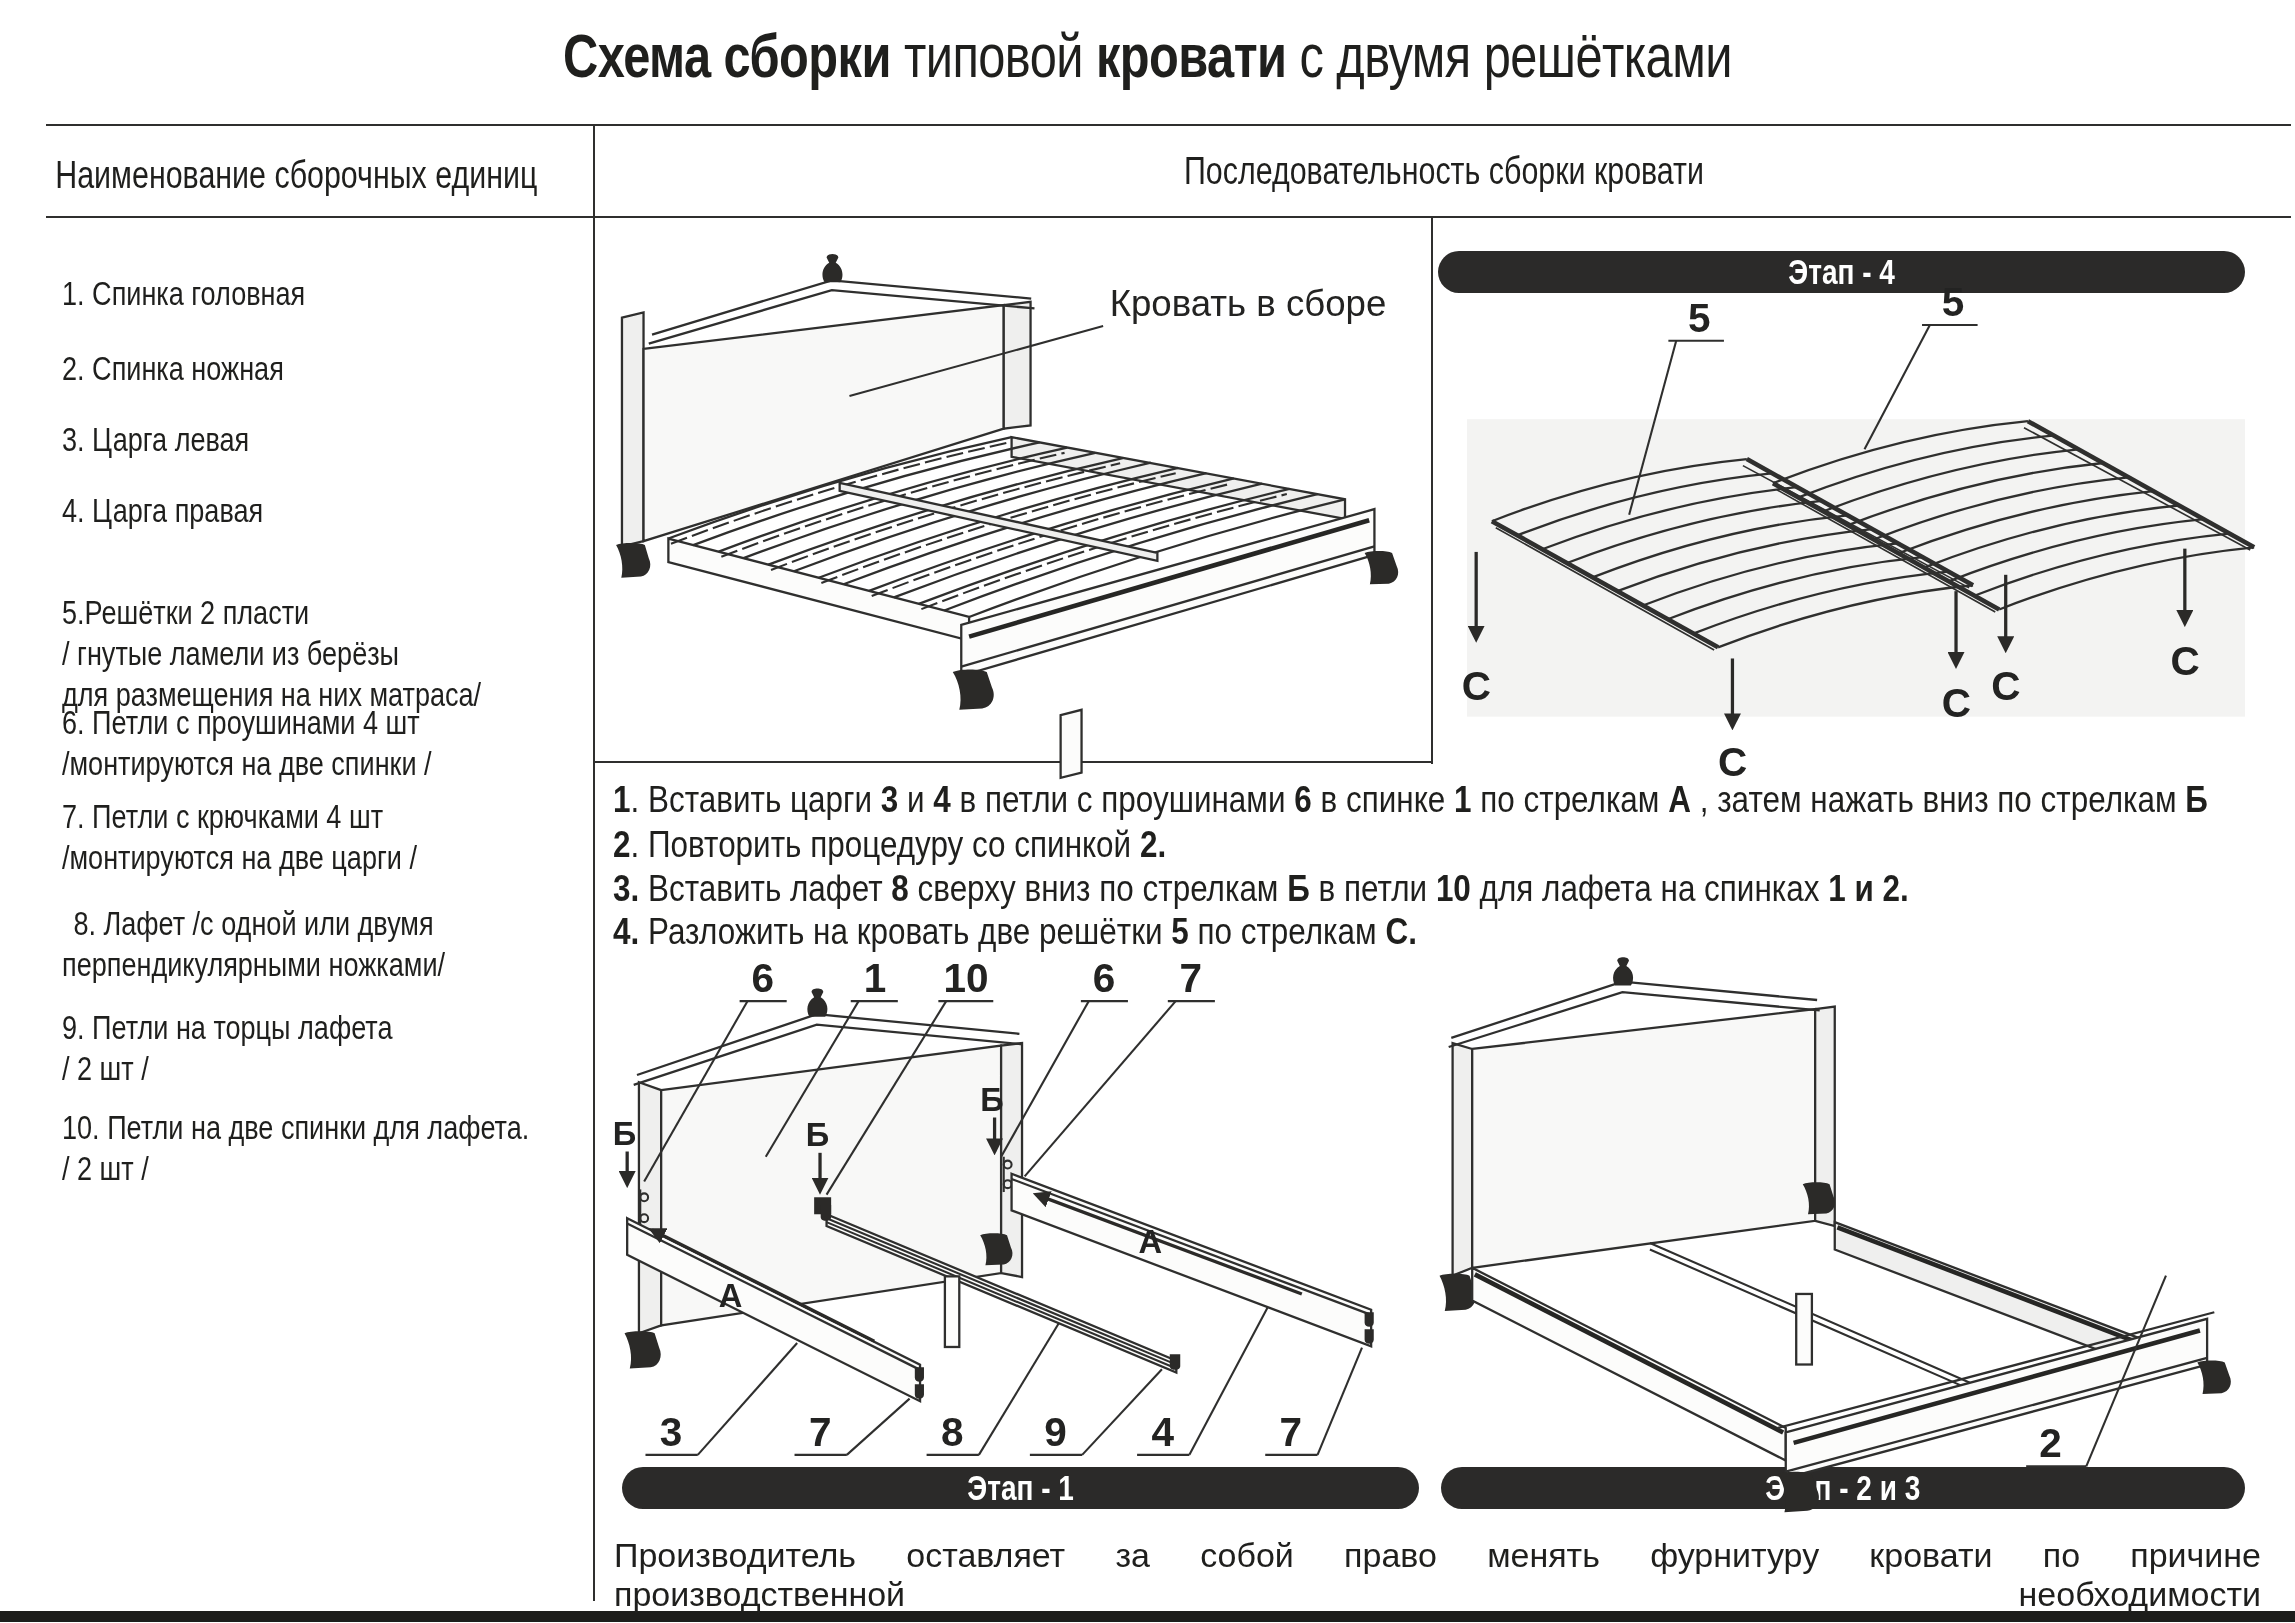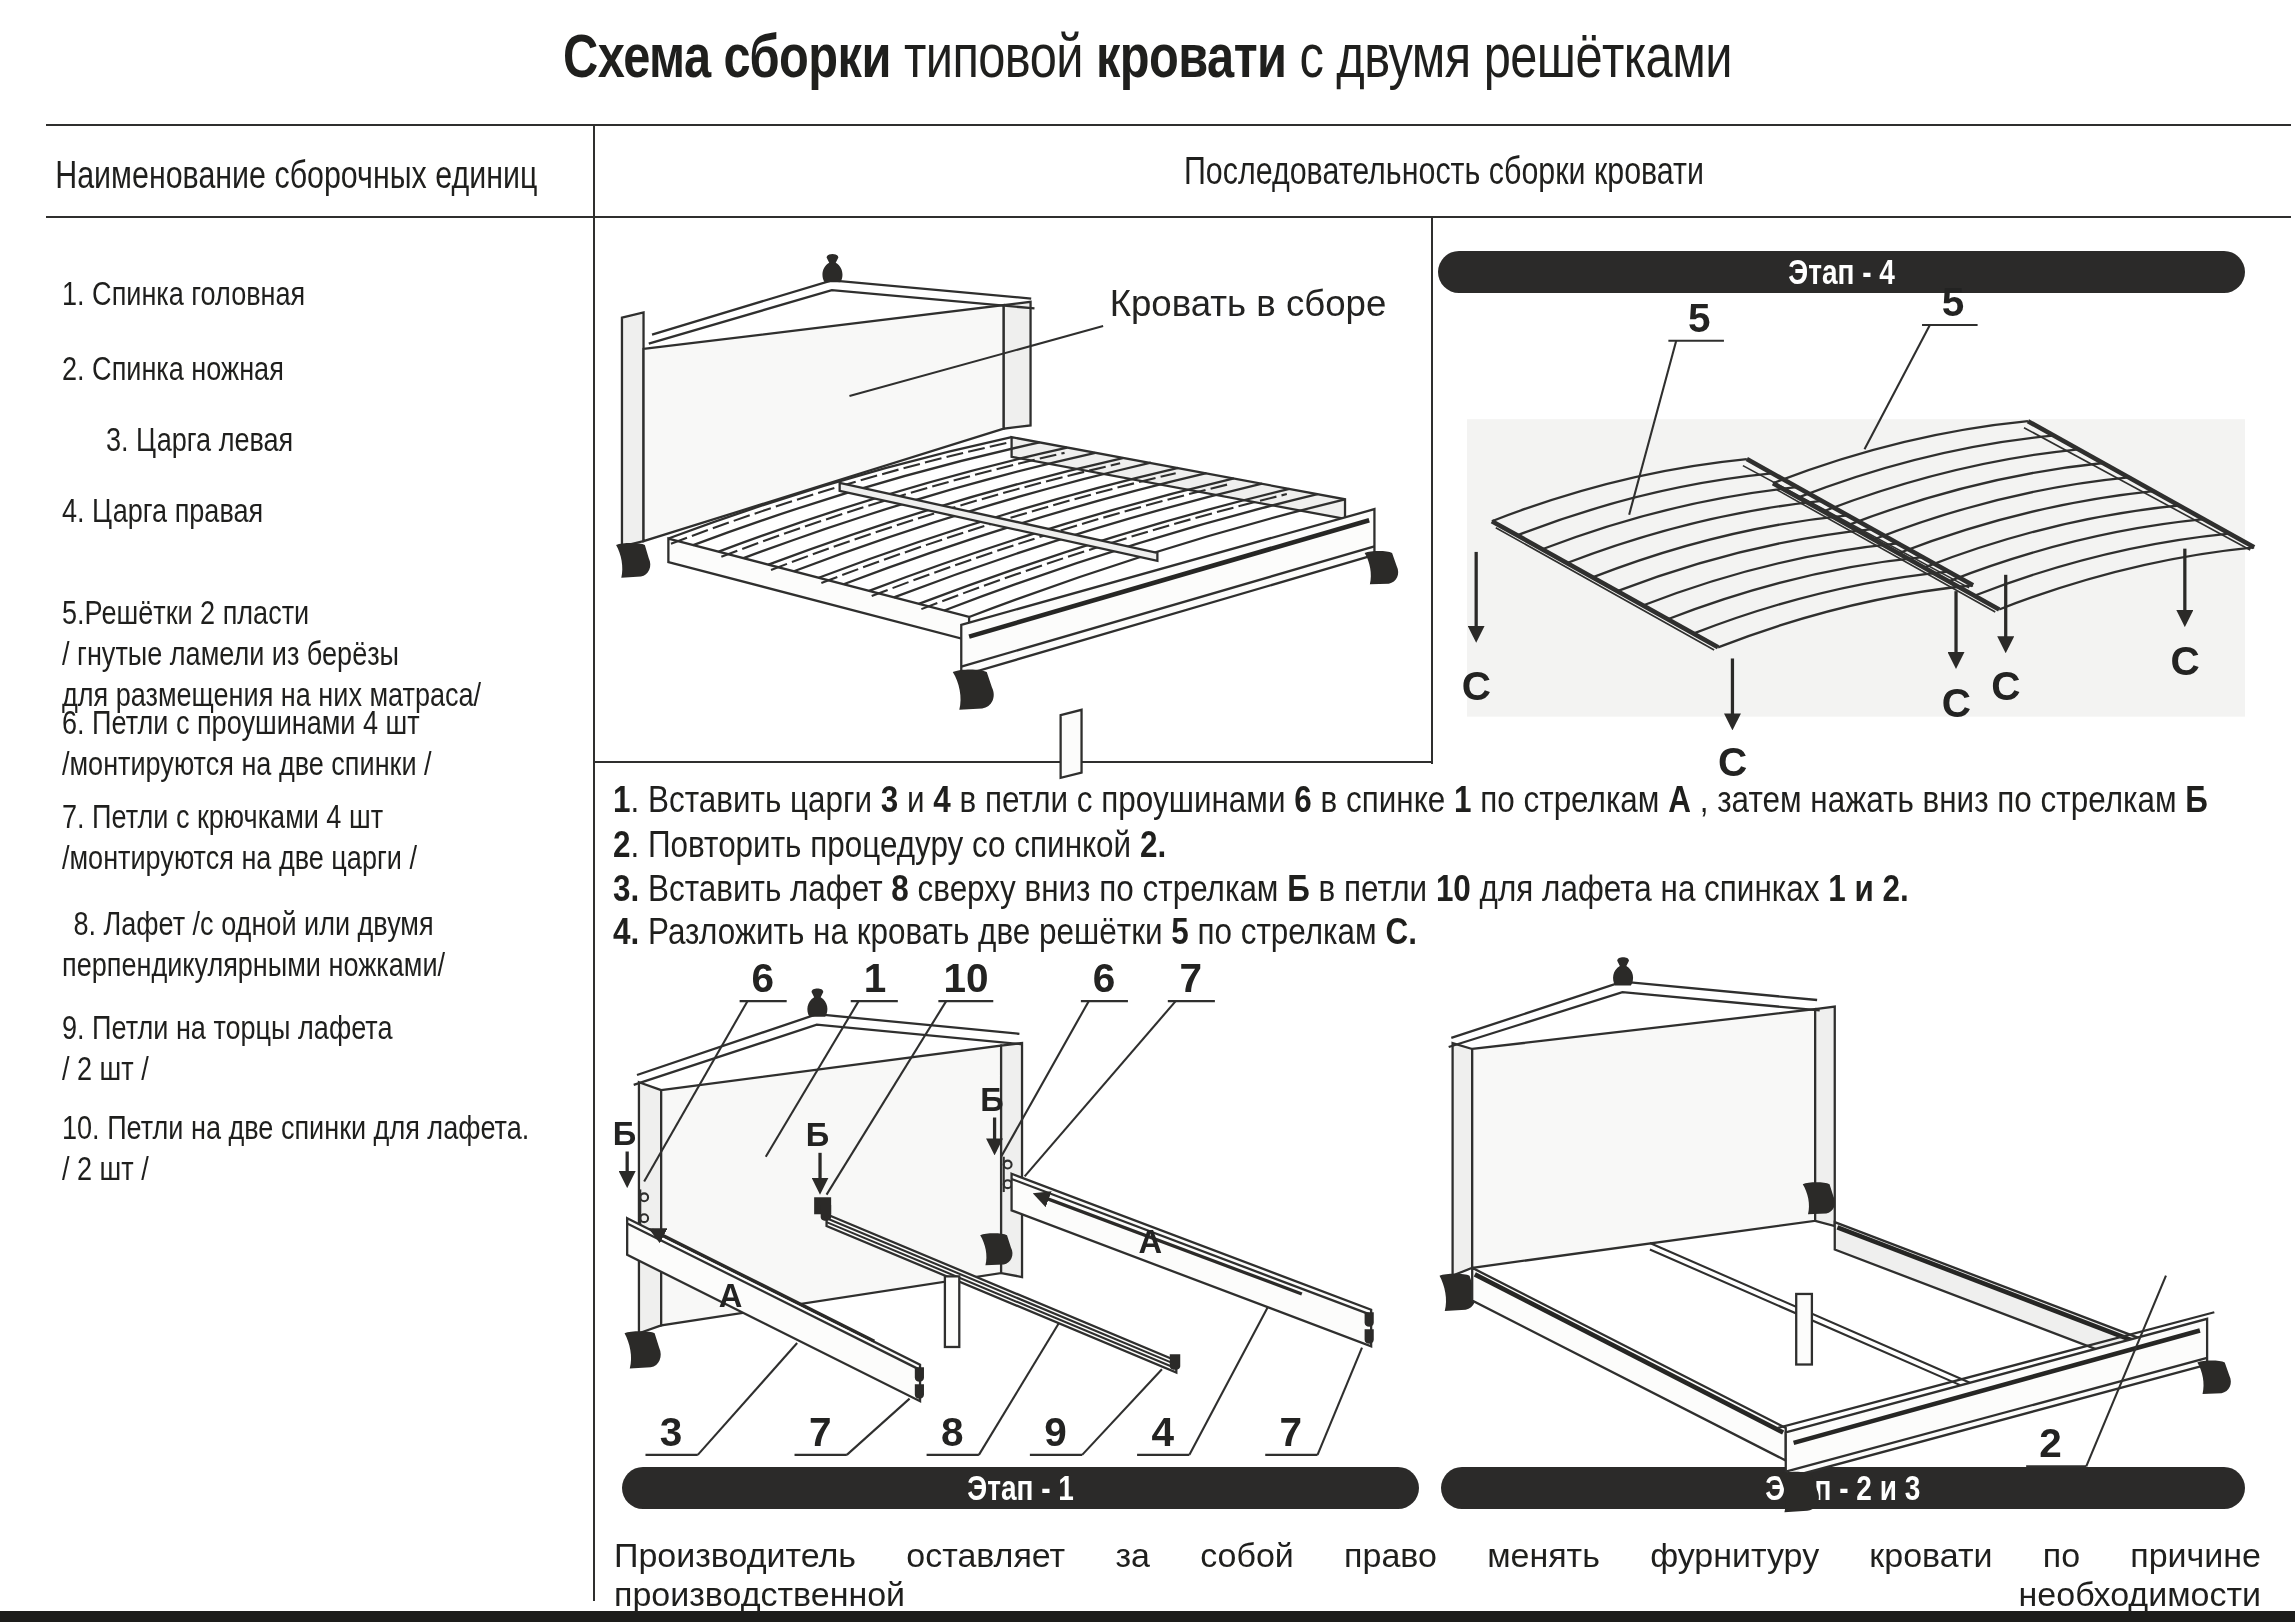--- a/index.html
+++ b/index.html
@@ -51,21 +51,21 @@
 
   <div class="abs hdr" style="left:0;top:126px;width:593px;height:98px;">
     <span class="cond">Наименование  сборочных единиц</span>
   </div>
   <div class="abs hdr" style="left:593px;top:126px;width:1702px;height:90px;">
     <span class="cond">Последовательность сборки кровати</span>
   </div>
 
   <div class="part-item" style="top:273px;"><span class="condL"><span class="part-line">1.   Спинка головная</span></span></div>
   <div class="part-item" style="top:348px;"><span class="condL"><span class="part-line">2. Спинка ножная</span></span></div>
-  <div class="part-item" style="top:419px;margin-left:44px;"><span class="condL"><span class="part-line">3. Царга левая</span></span></div>
+  <div class="part-item" style="top:419px;"><span class="condL"><span class="part-line">3. Царга левая</span></span></div>
   <div class="part-item" style="top:490px;"><span class="condL"><span class="part-line">4. Царга правая</span></span></div>
   <div class="part-item" style="top:552px;margin-top:40px;"><span class="condL"><span class="part-line">5.Решётки  2 пласти</span><span class="part-line">/ гнутые ламели из берёзы</span><span class="part-line">для размещения на них матраса/</span></span></div>
   <div class="part-item" style="top:702px;"><span class="condL"><span class="part-line">6. Петли с проушинами 4 шт</span><span class="part-line">/монтируются на две спинки /</span></span></div>
   <div class="part-item" style="top:796px;"><span class="condL"><span class="part-line">7. Петли с крючками 4 шт</span><span class="part-line">/монтируются на две царги /</span></span></div>
   <div class="part-item" style="top:903px;text-align:center;"><span class="condL"><span class="part-line">8. Лафет /с одной или двумя</span><span class="part-line">перпендикулярными ножками/</span></span></div>
   <div class="part-item" style="top:1007px;"><span class="condL"><span class="part-line">9. Петли на торцы лафета</span><span class="part-line">/ 2 шт /</span></span></div>
   <div class="part-item" style="top:1107px;"><span class="condL"><span class="part-line">10. Петли на две спинки для лафета.</span><span class="part-line">/ 2 шт /</span></span></div>
 
   <div class="bar" style="left:1438px;top:207px;width:807px;margin-top:44px;">
       <span class="cond">Этап -  4</span>

